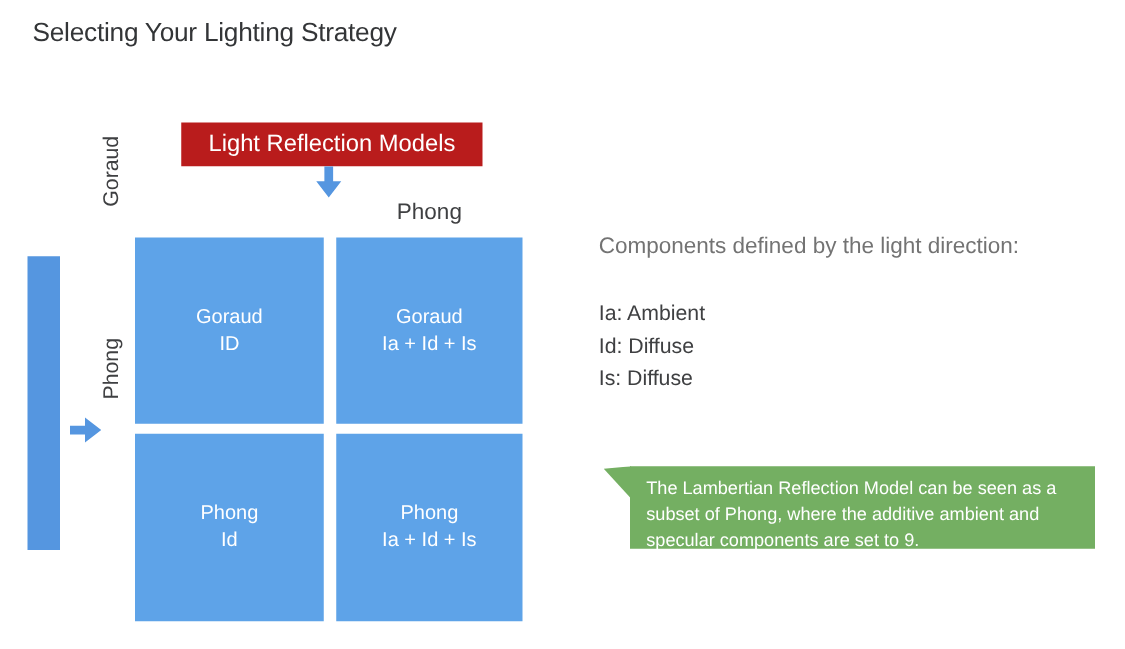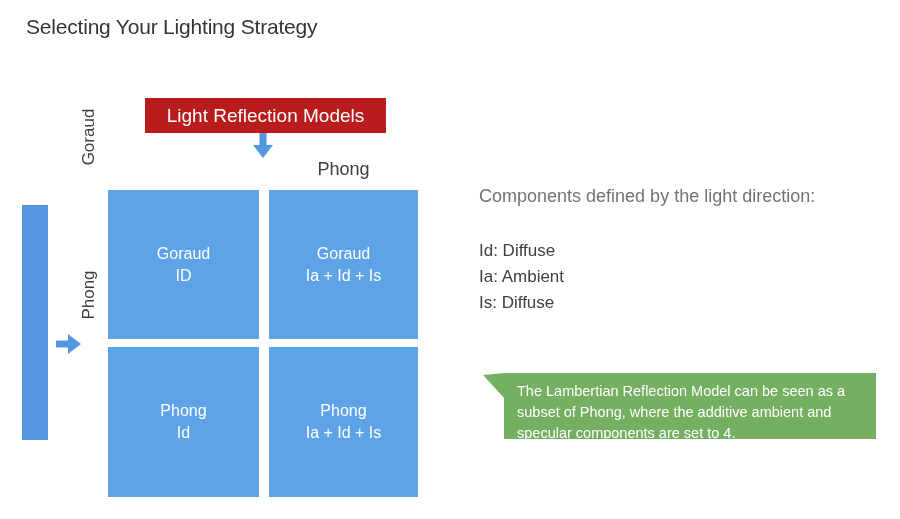--- a/index.html
+++ b/index.html
@@ -224,25 +224,25 @@
   </div>
   <div class="matrix-cell">
     <span class="cell-line">Phong</span>
     <span class="cell-line">Ia + Id + Is</span>
   </div>
 </div>
 
 <div id="components-heading">Components defined by the light direction:</div>
 
 <div id="components-list">
+  <div>Ia: Ambient</div>
   <div>Id: Diffuse</div>
-  <div>Ia: Ambient</div>
   <div>Is: Diffuse</div>
 </div>
 
 <div id="callout-tail">
   <svg width="22" height="26" viewBox="0 0 22 26" xmlns="http://www.w3.org/2000/svg">
     <polygon points="0,2 22,0 22,26" fill="#74af62"></polygon>
   </svg>
 </div>
 <div id="callout">
-  <p>The Lambertian Reflection Model can be seen as a subset of Phong, where the additive ambient and specular components are set to 4.</p>
+  <p>The Lambertian Reflection Model can be seen as a subset of Phong, where the additive ambient and specular components are set to 9.</p>
 </div>
 
 </body></html>

